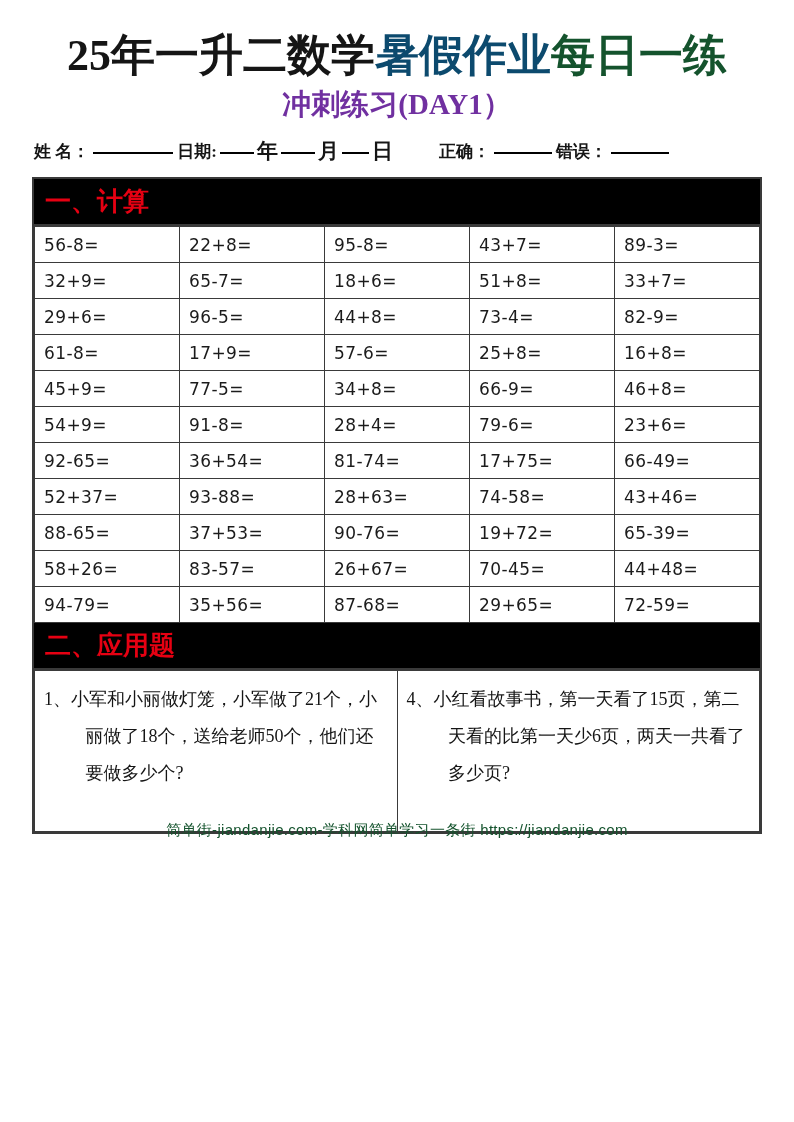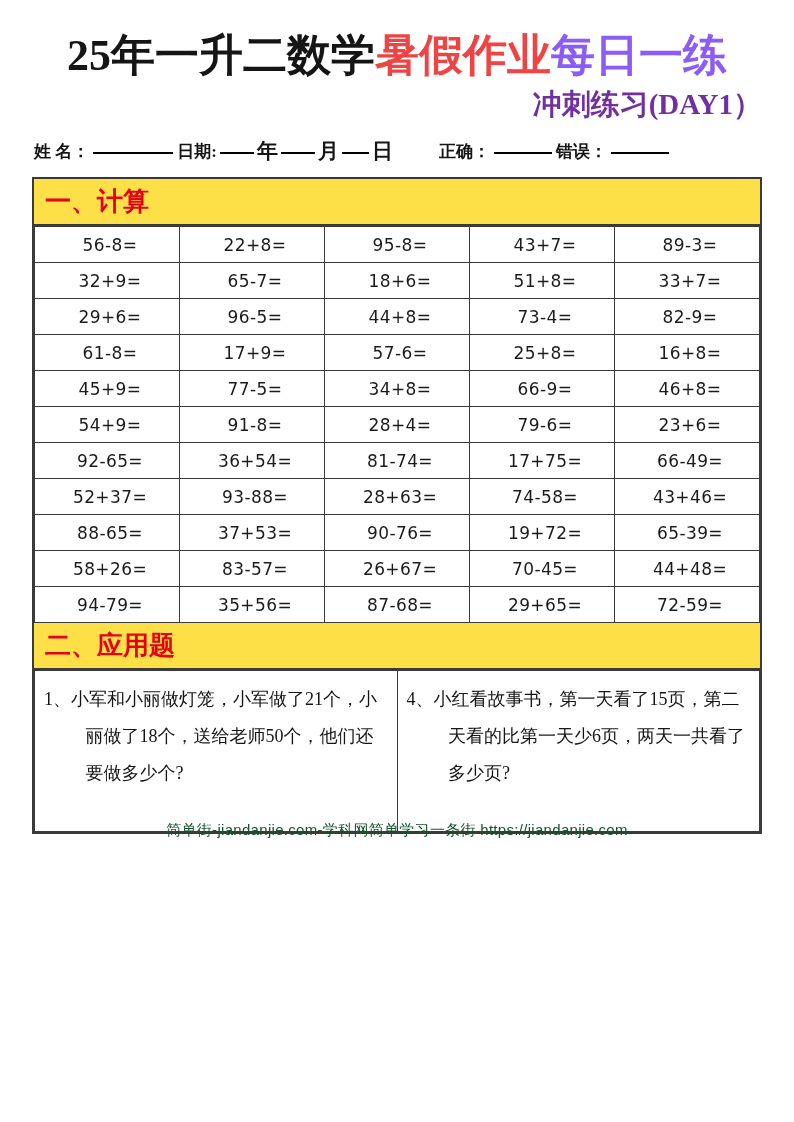--- a/index.html
+++ b/index.html
@@ -6,52 +6,51 @@
   .page{
     width:794px;height:1122px;margin:0 auto;background:#ffffff;
     box-sizing:border-box;padding:24px 32px 0;position:relative;overflow:hidden;
     font-family:"Liberation Serif",serif;color:#151515;
   }
   
   .title{
     margin:4px 0 0;text-align:center;font-size:44px;line-height:1.25;
     font-weight:bold;white-space:nowrap;letter-spacing:0px;
   }
-  .t-red{color:#ef4444;}
-  .t-green{color:#8b5cf6;}
+  .t-red{color:#0c4a6e;}
+  .t-green{color:#14532d;}
   .subtitle{
-    margin:2px 0 12px;text-align:right;font-size:29px;font-weight:bold;color:#7030a0;
+    margin:2px 0 12px;text-align:center;font-size:29px;font-weight:bold;color:#7030a0;
   }
   
   .info{
     display:flex;align-items:center;font-size:17px;font-weight:bold;
     margin:0 2px 12px;white-space:nowrap;
   }
   .info .big{font-size:21px;}
   .blank{display:inline-block;border-bottom:2px solid #000;height:3px;}
   .b-name{width:80px;margin:0 4px;}
   .b-sm{width:34px;margin:0 3px;}
   .b-xs{width:27px;margin:0 3px;}
   .b-score{width:58px;margin:0 4px;}
   .gap1{}
   .gap2{margin-left:46px;}
   
   .sheet{border:2px solid #3a3a3a;}
   .band{
-    background:#fde047;border-bottom:2px solid #3a3a3a;height:45px;
+    background:#000000;border-bottom:2px solid #3a3a3a;height:45px;
     display:flex;align-items:center;padding:0 11px;
     font-size:26px;font-weight:bold;color:#e60012;
   }
   .band.second{border-top:0;}
   table{width:100%;border-collapse:collapse;table-layout:fixed;}
   #calc-table td{
     border:1.6px solid #3a3a3a;height:35px;padding:0 3px 0 9px;
     font-family:"DejaVu Sans",sans-serif;font-size:17px;letter-spacing:.4px;
     color:#1b1b1b;
-    text-align:center;
   }
   #prob-table td{
     border:1.6px solid #3a3a3a;vertical-align:top;
     padding:10px 9px 0 9px;font-size:18px;line-height:2.05;width:50%;
     font-weight:500;
   }
   #prob-table tr.r0 td{height:150px;}
   #prob-table tr.r1 td{height:124px;}
   #prob-table tr.r2 td{height:112px;}
   .prob{padding-left:2.3em;text-indent:-2.3em;margin:0;}

